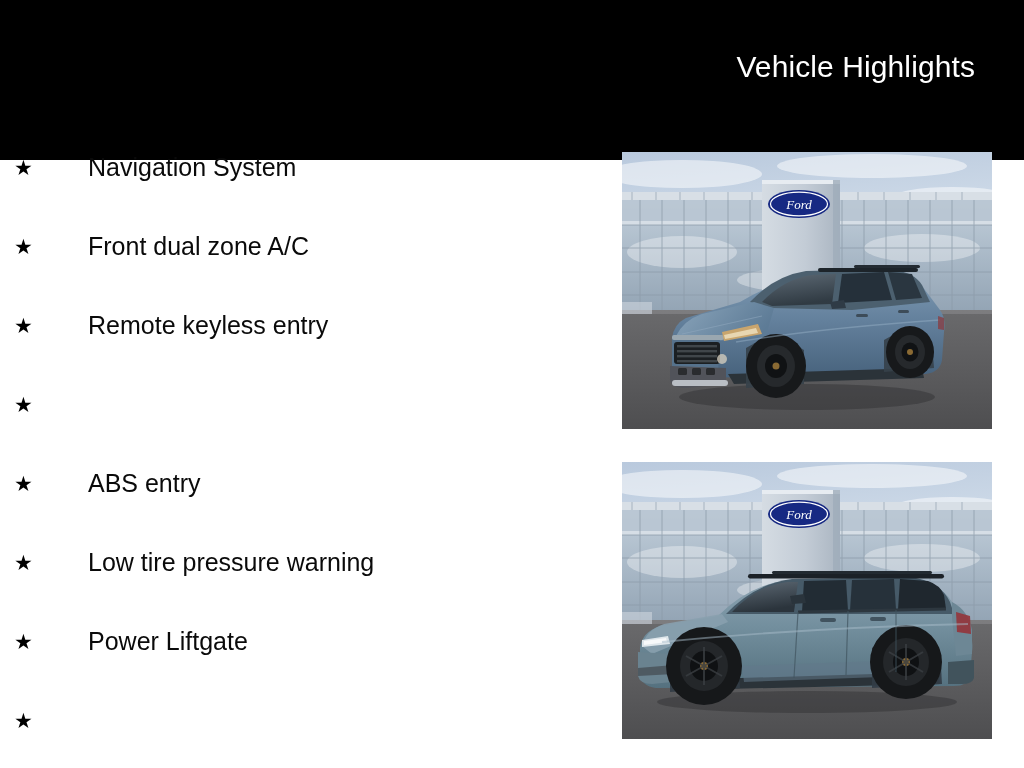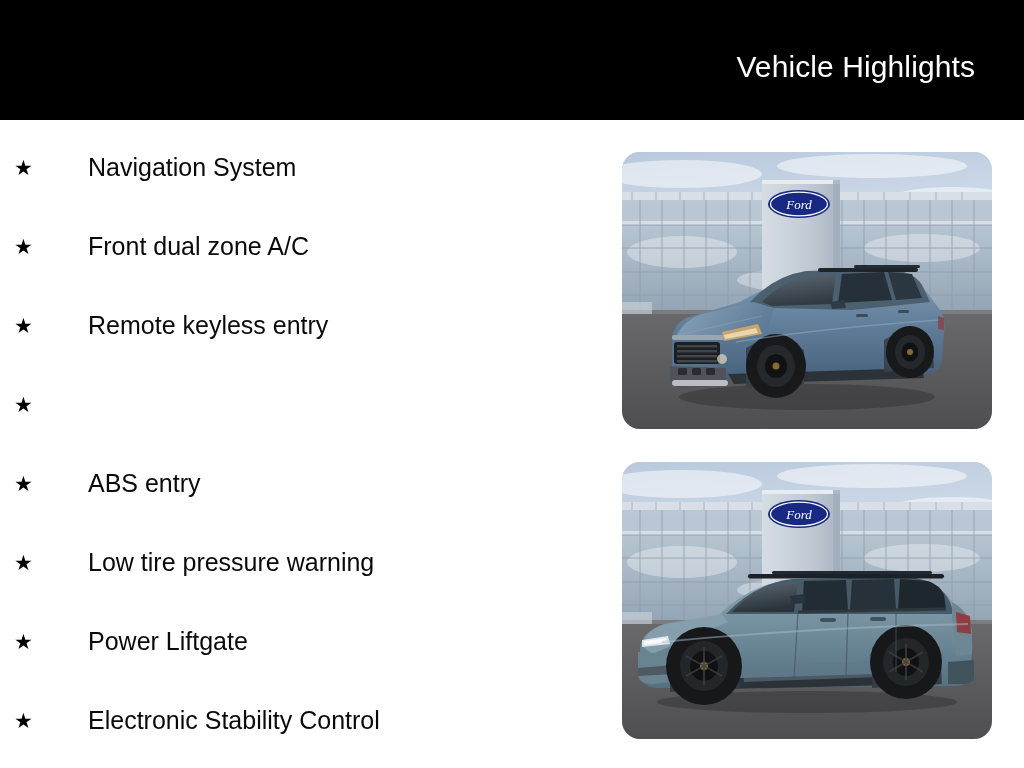--- a/index.html
+++ b/index.html
@@ -14,21 +14,21 @@
     overflow: hidden;
     position: relative;
   }
 
   
   #header-bar {
     position: absolute;
     left: 0;
     top: 0;
     width: 1024px;
-    height: 120px;
+    height: 160px;
     background: #000000;
     box-sizing: border-box;
   }
   #page-title {
     position: absolute;
     right: 49px;
     top: 50px;
     font-size: 30px;
     line-height: 34px;
     color: #ffffff;
@@ -73,21 +73,20 @@
   }
 
   
   .vehicle-photo {
     position: absolute;
     left: 622px;
     width: 370px;
     height: 277px;
     overflow: hidden;
     background: #c9d4e0;
-    border-radius: 18px;
   }
   #vehicle-photo-front { top: 152px; }
   #vehicle-photo-side  { top: 462px; }
 
   .photo-svg { display: block; width: 100%; height: 100%; }
 </style>
 </head>
 <body>
 
 <div id="header-bar">
@@ -117,21 +116,20 @@
   <li class="highlight-item">
     <span class="star-bullet">★</span>
     <span class="highlight-label">Low tire pressure warning</span>
   </li>
   <li class="highlight-item">
     <span class="star-bullet">★</span>
     <span class="highlight-label">Power Liftgate</span>
   </li>
   <li class="highlight-item">
     <span class="star-bullet">★</span>
-    <span class="highlight-label">Electronic Stability Control</span>
   </li>
 </ul>
 
 <div class="vehicle-photo" id="vehicle-photo-front">
   <svg class="photo-svg" viewBox="0 0 370 277" preserveAspectRatio="none">
     <defs>
       <linearGradient id="skyA" x1="0" y1="0" x2="0.25" y2="1">
         <stop offset="0" stop-color="#b9c9dd"></stop>
         <stop offset="0.5" stop-color="#cad7e6"></stop>
         <stop offset="1" stop-color="#dde5ee"></stop>

